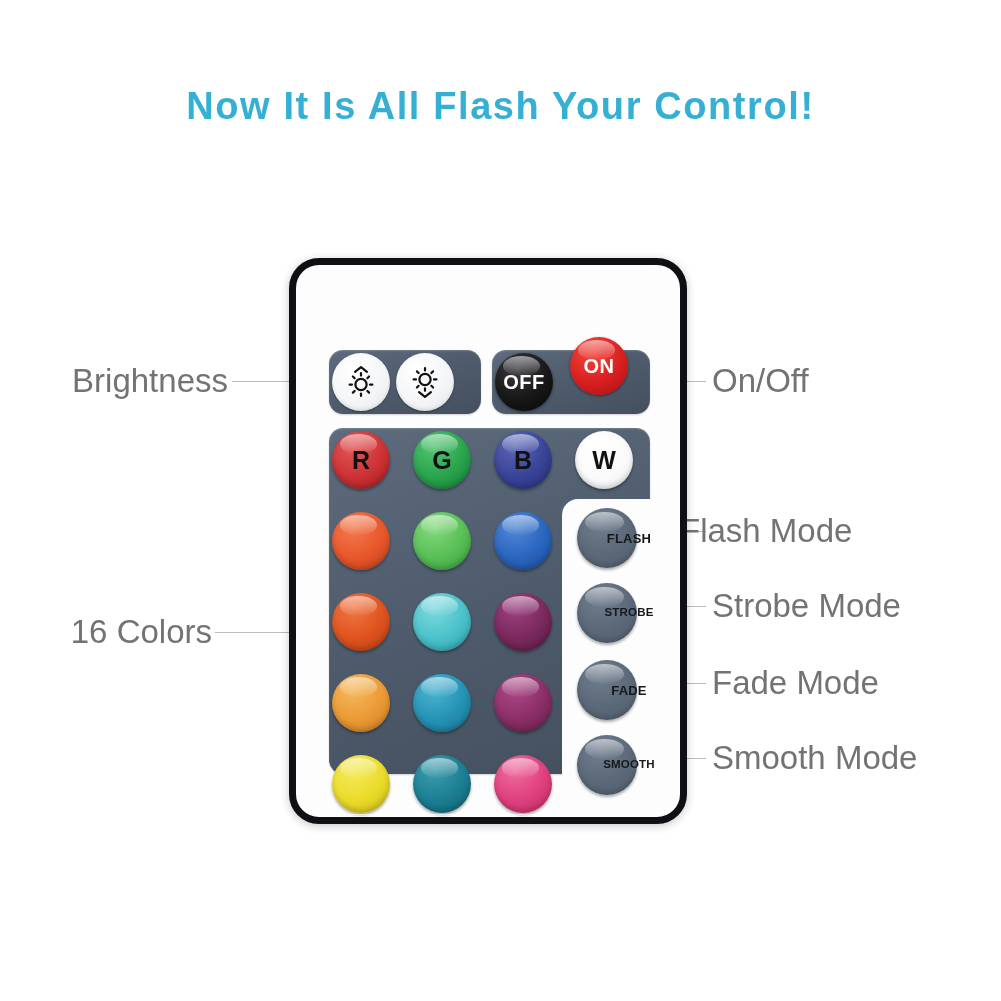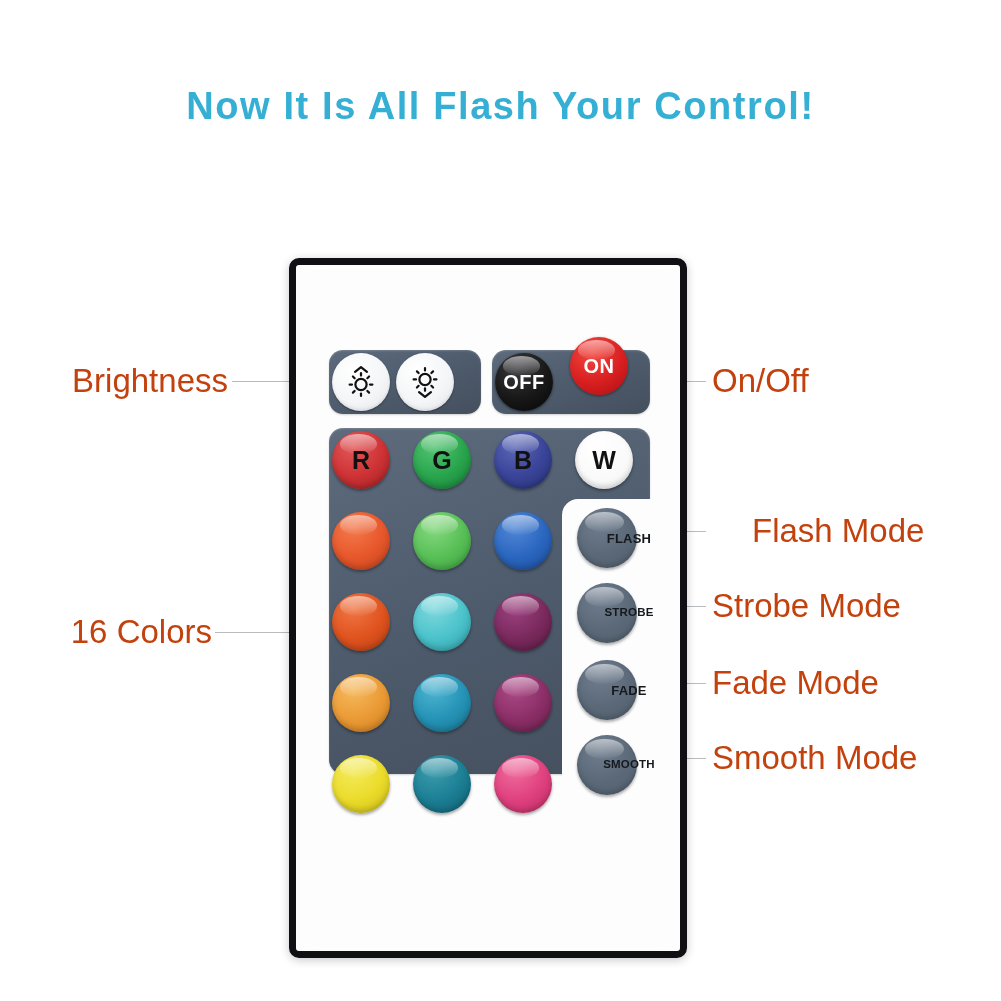--- a/index.html
+++ b/index.html
@@ -35,24 +35,24 @@
     white-space: nowrap;
   }
   .headline .line2 { letter-spacing: 1.6px; }
 
   
   .remote {
     position: absolute;
     left: 289px;
     top: 258px;
     width: 398px;
-    height: 700px;
+    height: 566px;
     background: #fdfdfd;
     border: 7px solid #101014;
-    border-radius: 10px;
+    border-radius: 30px;
     box-sizing: border-box;
     box-shadow: 0 2px 10px rgba(0,0,0,0.22);
   }
   .remote::after {
     content: "";
     position: absolute;
     left: 2px; right: 2px; top: 2px; bottom: 2px;
     border-radius: 27px;
     border: 1px solid rgba(255,255,255,0.55);
     pointer-events: none;
@@ -181,21 +181,21 @@
     color: #15181c;
     font-size: 13px;
     letter-spacing: 0.2px;
     margin-left: 44px;
   }
   .btn-mode .lbl.sm { font-size: 11.5px; }
 
   
   .callout {
     position: absolute;
-    color: #c2410c;
+    color: #737373;
     font-family: "Liberation Sans", sans-serif;
     font-size: 33px;
     white-space: nowrap;
     line-height: 1;
   }
   .callout.left  { text-align: right; }
   .callout.right { text-align: left; }
 
   .leader {
     position: absolute;
@@ -214,21 +214,21 @@
 <div class="leader" style="left:215px; top:632px; width:147px;"></div>
 <div class="leader" style="left:650px; top:381px; width:56px;"></div>
 <div class="leader" style="left:650px; top:531px; width:56px;"></div>
 <div class="leader" style="left:650px; top:606px; width:56px;"></div>
 <div class="leader" style="left:650px; top:683px; width:56px;"></div>
 <div class="leader" style="left:650px; top:758px; width:56px;"></div>
 
 <div class="callout left" style="left:0px;   top:364px; width:228px;">Brightness</div>
 <div class="callout left" style="left:0px;   top:615px; width:212px;">16 Colors</div>
 <div class="callout right" style="left:712px; top:364px;text-align:center;">On/Off</div>
-<div class="callout right" style="left:752px; top:514px;">Flash Mode</div>
+<div class="callout right" style="left:680px; top:514px;">Flash Mode</div>
 <div class="callout right" style="left:712px; top:589px;">Strobe Mode</div>
 <div class="callout right" style="left:712px; top:666px;">Fade Mode</div>
 <div class="callout right" style="left:712px; top:741px;">Smooth Mode</div>
 
 <div class="remote">
 
   <div class="panel panel-brightness"></div>
   <div class="panel panel-power"></div>
   <div class="panel panel-colors"></div>
   <div class="panel-notch"></div>

